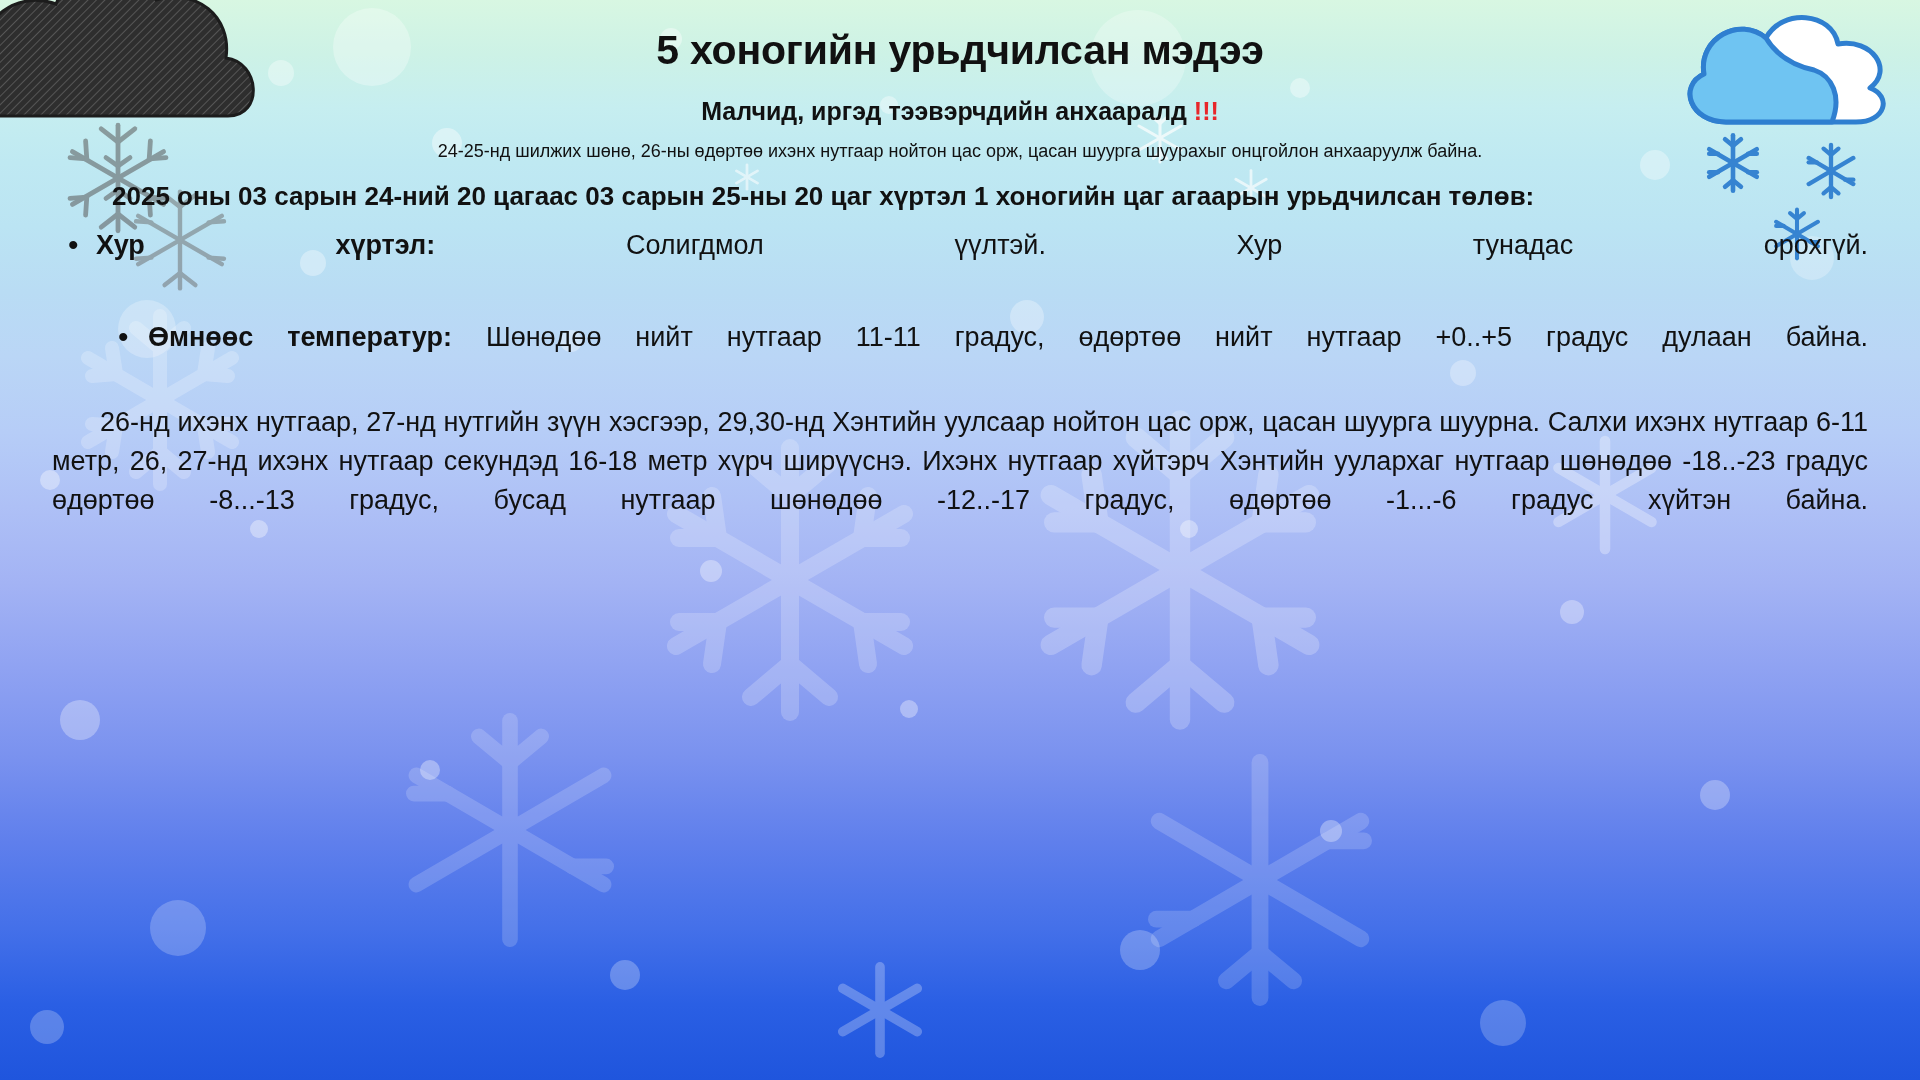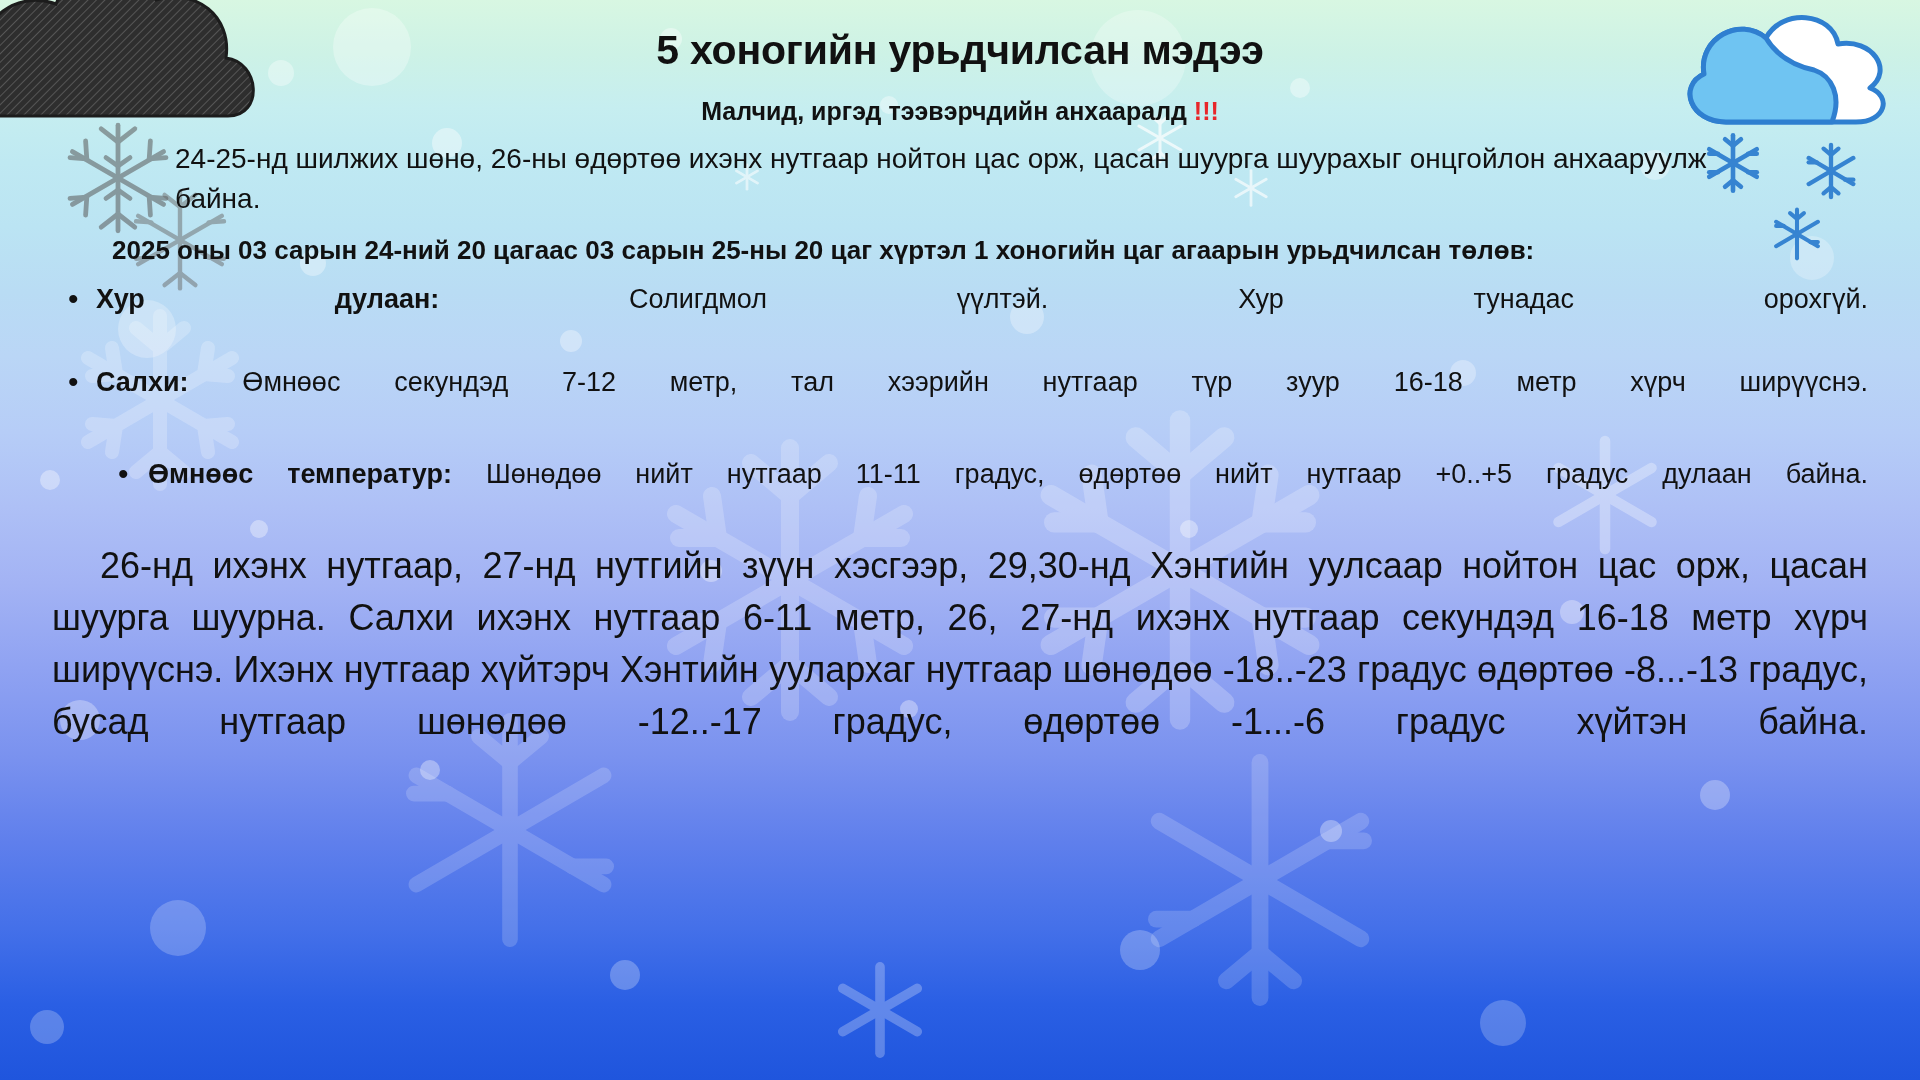--- a/index.html
+++ b/index.html
@@ -87,22 +87,22 @@
     line-height:1.2;
     margin-bottom:13px;
   }
   .warn-head .bang {
     color:#e8262a;
     font-weight:bold;
     letter-spacing:0px;
   }
 
   .warn-body {
-    text-align:left;
-    font-size:28px;
+    text-align:center;
+    font-size:18px;
     line-height:1.42;
     max-width:1570px;
     margin:0 auto 14px auto;
   }
 
   .date-head {
     font-size:26px;
     font-weight:bold;
     line-height:1.36;
     margin-bottom:12px;
@@ -140,21 +140,21 @@
     font-weight:bold;
     line-height:1.44;
     text-align:justify;
     text-justify:inter-word;
     text-indent:48px;
     margin-top:14px;
     margin-bottom:2px;
   }
 
   .para-body {
-    font-size:36px;
+    font-size:27px;
     line-height:1.45;
     text-align:justify;
     text-justify:inter-word;
     text-indent:48px;
     margin-top:8px;
   }
 
   
   .para-body::after, .para-head::after, li.fc-item::after {
     content:"";
@@ -435,23 +435,22 @@
   <h1 class="title">5 хоногийн урьдчилсан мэдээ</h1>
 
   <h2 class="warn-head"><span>Малчид, иргэд тээвэрчдийн анхааралд </span><span class="bang">!!!</span></h2>
 
   <p class="warn-body">24-25-нд шилжих шөнө, 26-ны өдөртөө ихэнх нутгаар нойтон цас орж, цасан шуурга шуурахыг онцгойлон анхааруулж байна.</p>
 
   <h3 class="date-head">2025 оны 03 сарын 24-ний 20 цагаас 03 сарын 25-ны 20 цаг хүртэл 1 хоногийн цаг агаарын урьдчилсан төлөв:</h3>
 
   <ul class="fc-list">
 
-    <li class="fc-item"><b>Хур дулаан:</b><span> Солигдмол үүлтэй. Хур тунадас орохгүй.</span></li>
-
-    <li class="fc-item"><b>Салхи:</b><span> Өмнөөс секундэд 7-12 метр, тал хээрийн нутгаар түр зуур 16-18 метр хүрч ширүүснэ.</span></li>
+    <li class="fc-item"><b>Хур хүртэл:</b><span> Солигдмол үүлтэй. Хур тунадас орохгүй.</span></li>
+
 
     <li class="fc-item indent"><b>Өмнөөс температур:</b><span> Шөнөдөө нийт нутгаар 11-11 градус, өдөртөө нийт нутгаар +0..+5 градус дулаан байна.</span></li>
 
   </ul>
 
 
   <p class="para-body">26-нд ихэнх нутгаар, 27-нд нутгийн зүүн хэсгээр,  29,30-нд Хэнтийн уулсаар нойтон цас орж, цасан шуурга шуурна. Салхи ихэнх нутгаар 6-11 метр, 26, 27-нд ихэнх нутгаар секундэд 16-18 метр хүрч ширүүснэ. Ихэнх нутгаар хүйтэрч Хэнтийн уулархаг нутгаар шөнөдөө -18..-23 градус өдөртөө -8...-13 градус, бусад нутгаар шөнөдөө -12..-17 градус, өдөртөө -1...-6 градус хүйтэн байна.</p>
 
 </div>
 

